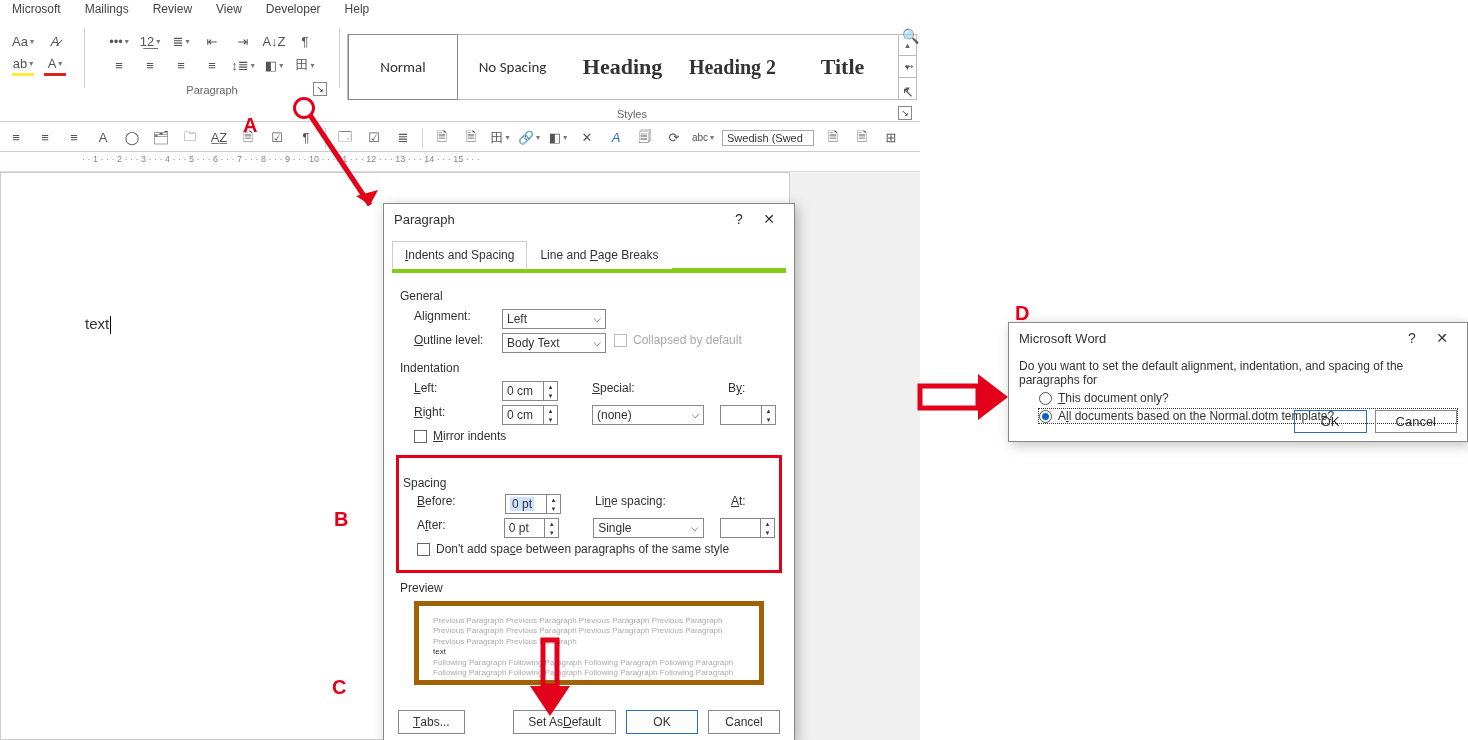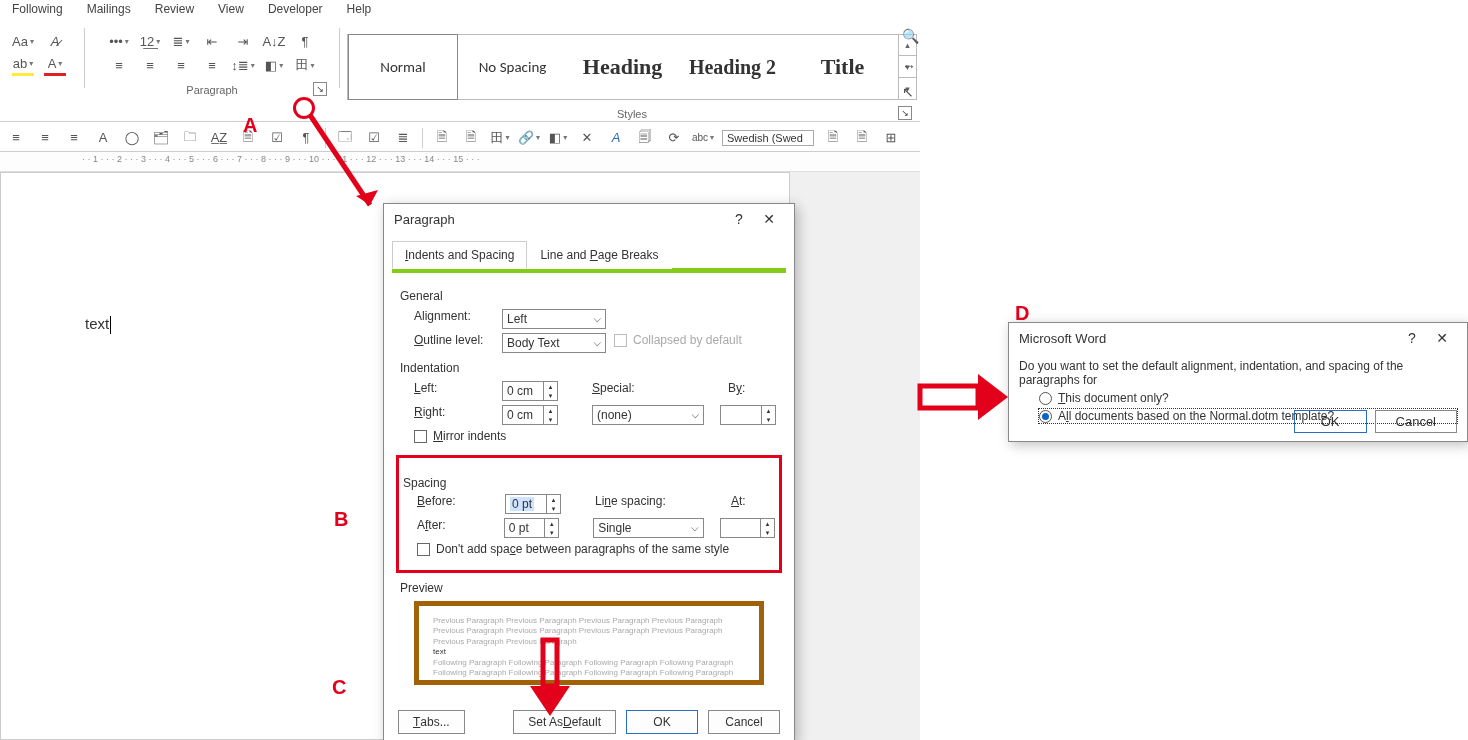--- a/index.html
+++ b/index.html
@@ -96,21 +96,21 @@
 
 .right-icons { position:absolute; left:902px; top:28px; display:flex; flex-direction:column; gap:12px; font-size:14px; color:#555; }
 
 
 .u { text-decoration: underline; }
 </style>
 </head>
 <body>
 
 <div class="menubar">
-  <span>Following</span>
+  <span>Microsoft</span>
   <span>Mailings</span>
   <span>Review</span>
   <span>View</span>
   <span>Developer</span>
   <span>Help</span>
 </div>
 
 <div class="ribbon">
   <div class="ribbon-row" style="height:78px; align-items:flex-start; padding-top:6px;">
 

